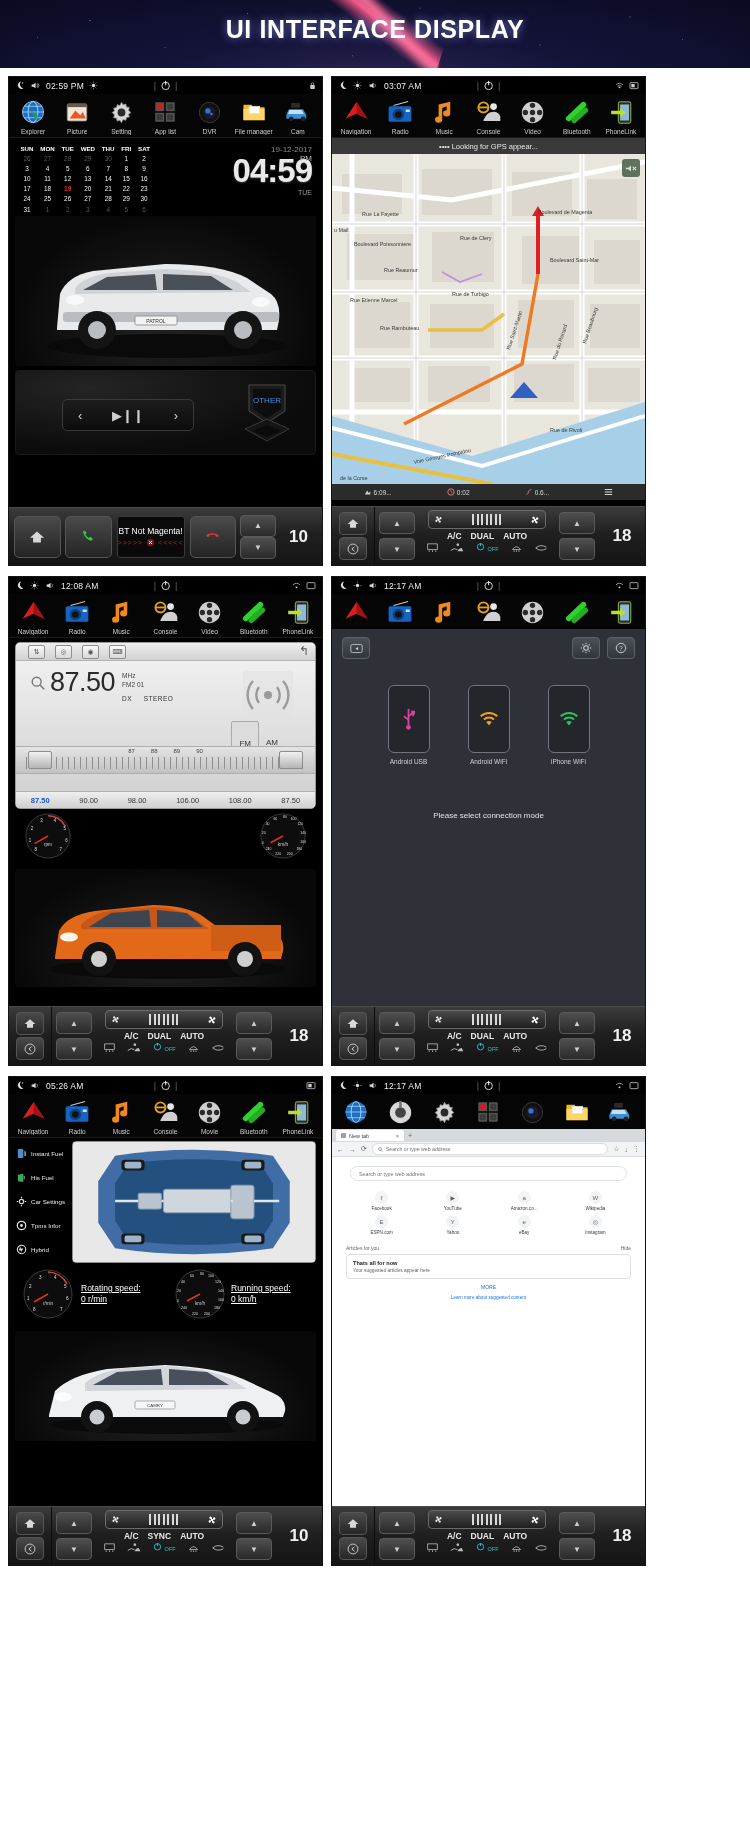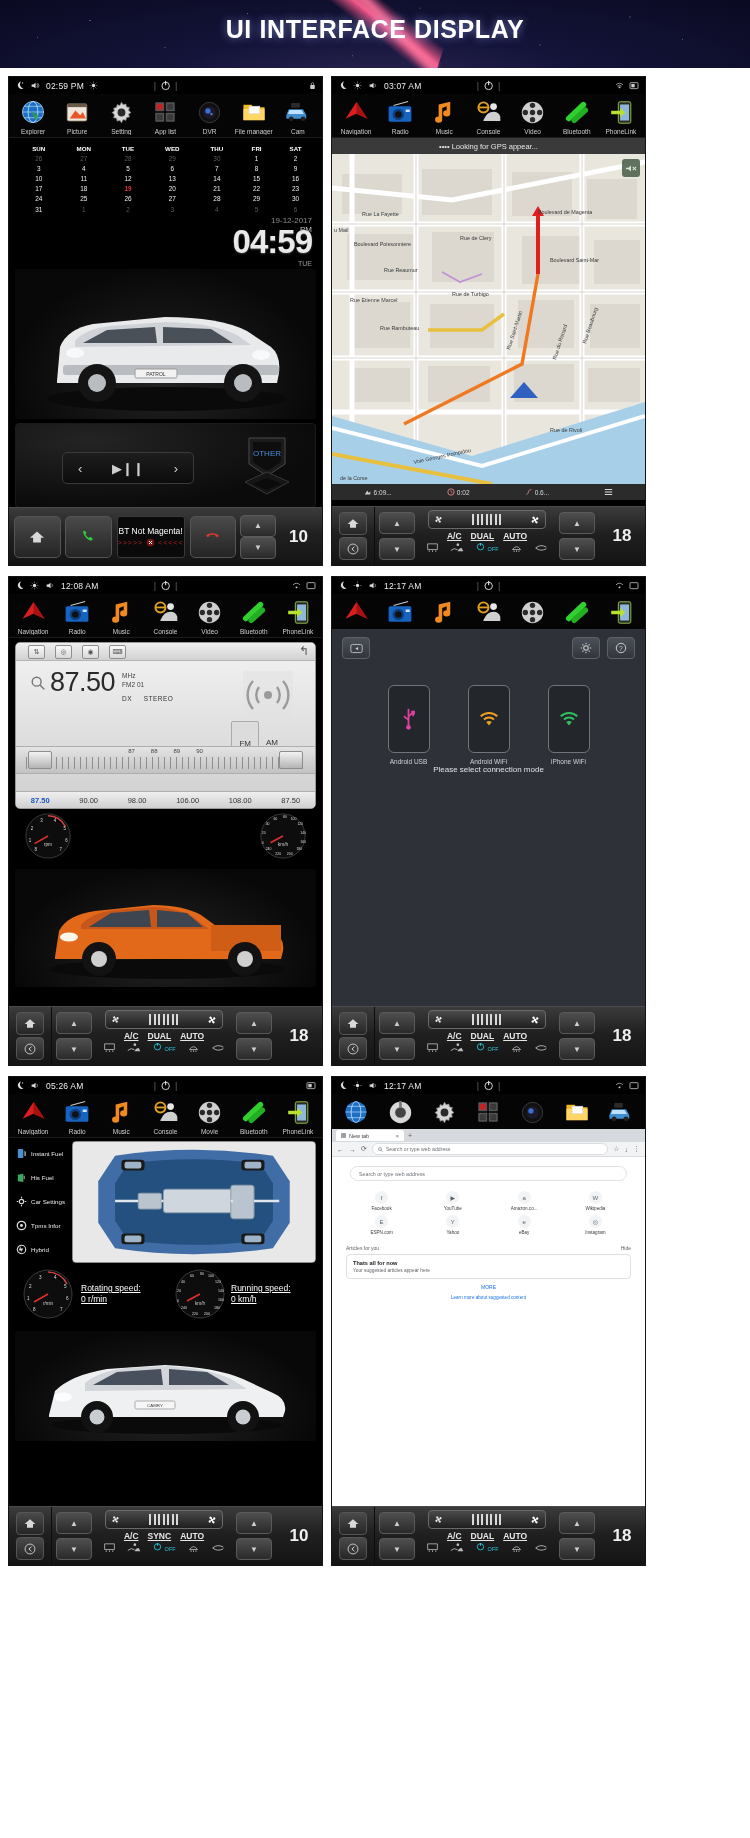--- a/index.html
+++ b/index.html
@@ -53,21 +53,21 @@
     background:#050505;padding:3px 2px 2px 2px;border-bottom:1px solid #1b1b1b;}
   .app{width:44px;text-align:center;cursor:pointer;}
   .app .gl{height:30px;display:flex;align-items:center;justify-content:center;}
   .app .lb{font-size:6.5px;color:#cfcfcf;margin-top:1px;white-space:nowrap;
     overflow:hidden;text-overflow:ellipsis;}
 
   
   .ic{display:block}
 
   
-  .calwrap{background:#000;padding:5px 6px 2px 8px;display:flex;flex-direction:column;}
+  .calwrap{background:#000;padding:5px 6px 2px 8px;display:flex;}
   table.cal{border-collapse:collapse;font-size:6.4px;color:#fff;}
   table.cal th{color:#fff;font-weight:bold;padding:1.5px 3.4px;text-align:center;font-size:6.2px;}
   table.cal td{padding:1.6px 3.4px;text-align:center;color:#f0f0f0;}
   table.cal td.dim{color:#5a5a5a;}
   table.cal td.today{color:#e03030;font-weight:bold;}
   .clkcol{flex:1;text-align:right;padding-right:4px;}
   .clkdate{color:#8d8d8d;font-size:8px;margin-top:2px;}
   .clktime{color:#e9e9e9;font-size:33px;font-weight:bold;letter-spacing:-1px;line-height:34px;
     text-shadow:0 1px 2px rgba(255,255,255,.25);}
   .clkpm{color:#bdbdbd;font-size:8px;text-align:right;margin-top:-34px;margin-bottom:26px;}
@@ -96,21 +96,21 @@
   .cl-step{width:44px;display:flex;flex-direction:column;align-items:center;justify-content:space-between;padding:5px 0;}
   .stepbtn{width:34px;height:20px;border-radius:4px;border:1px solid #5a5a5a;
     background:linear-gradient(180deg,#4f4f4f,#2a2a2a);color:#cfcfcf;font-size:8px;
     display:flex;align-items:center;justify-content:center;}
   .cl-mid{flex:1;display:flex;flex-direction:column;align-items:center;padding-top:3px;}
   .fanbar{width:118px;height:19px;border-radius:4px;border:1px solid #6a6a6a;
     background:linear-gradient(180deg,#4a4a4a,#1f1f1f);display:flex;align-items:center;
     justify-content:space-between;padding:0 5px;box-sizing:border-box;}
   .fanbar .bars{display:flex;gap:2.5px;}
   .fanbar .bars i{display:block;width:2px;height:11px;background:#d9d9d9;}
-  .cl-words{display:flex;gap:9px;margin-top:2px;color:#e6e6e6;font-size:8.5px;font-weight:bold;text-decoration:underline;}
+  .cl-words{display:flex;gap:9px;margin-top:2px;color:#e6e6e6;font-size:8.5px;font-weight:bold;}
   .cl-icons{display:flex;gap:11px;margin-top:1px;align-items:center;color:#c9c9c9;font-size:8px;}
   .cl-off{color:#29c3d6;font-size:5.5px;text-align:center;line-height:7px;}
   .cl-temp{width:46px;display:flex;align-items:center;justify-content:center;
     color:#f0f0f0;font-size:17px;font-weight:bold;}
 
   
   .phonebar{position:absolute;left:0;right:0;bottom:0;height:58px;
     background:linear-gradient(180deg,#3b3b3b 0%,#202020 45%,#141414 100%);
     border-top:1px solid #4a4a4a;display:flex;align-items:center;padding:0 3px;box-sizing:border-box;}
   .pbtn{width:50px;height:40px;margin:0 2px;border-radius:5px;border:1px solid #555;
@@ -166,21 +166,21 @@
   
   .plink{position:absolute;left:0;right:0;top:52px;bottom:58px;background:#2e3238;}
   .plink .toprow{display:flex;align-items:center;justify-content:space-between;padding:8px 10px 0 10px;}
   .rbtn{width:26px;height:20px;border-radius:4px;border:1px solid #5d626a;
     background:linear-gradient(180deg,#4b5058,#32363c);display:flex;align-items:center;justify-content:center;color:#cfcfcf;font-size:10px;}
   .phones{display:flex;justify-content:center;gap:34px;margin-top:26px;}
   .phone{width:46px;text-align:center;}
   .phonebody{width:40px;height:66px;border:1.5px solid #70757d;border-radius:6px;margin:0 auto;
     background:#23262b;display:flex;align-items:center;justify-content:center;}
   .phone .cap{font-size:6.5px;color:#cfd2d6;margin-top:5px;}
-  .plink .hint{text-align:center;color:#dfe2e6;font-size:8px;}
+  .plink .hint{text-align:center;color:#dfe2e6;font-size:8px;margin-top:46px;}
 
   
   .csWrap{display:flex;margin:3px 6px 0 6px;height:122px;}
   .csMenu{width:54px;}
   .csItem{display:flex;align-items:center;gap:3px;height:24px;color:#e8e8e8;font-size:6.2px;line-height:7px;}
   .csIcon{width:13px;height:13px;border-radius:3px;display:flex;align-items:center;justify-content:center;font-size:8px;color:#dcdcdc;}
   .csPanel{flex:1;margin-left:3px;border:1px solid #8d8d8d;border-radius:4px;overflow:hidden;
     background:linear-gradient(180deg,#f0f0f0,#d4d4d4);position:relative;}
   .backarrow{position:absolute;right:8px;top:4px;color:#ddd;font-size:12px;}
 

